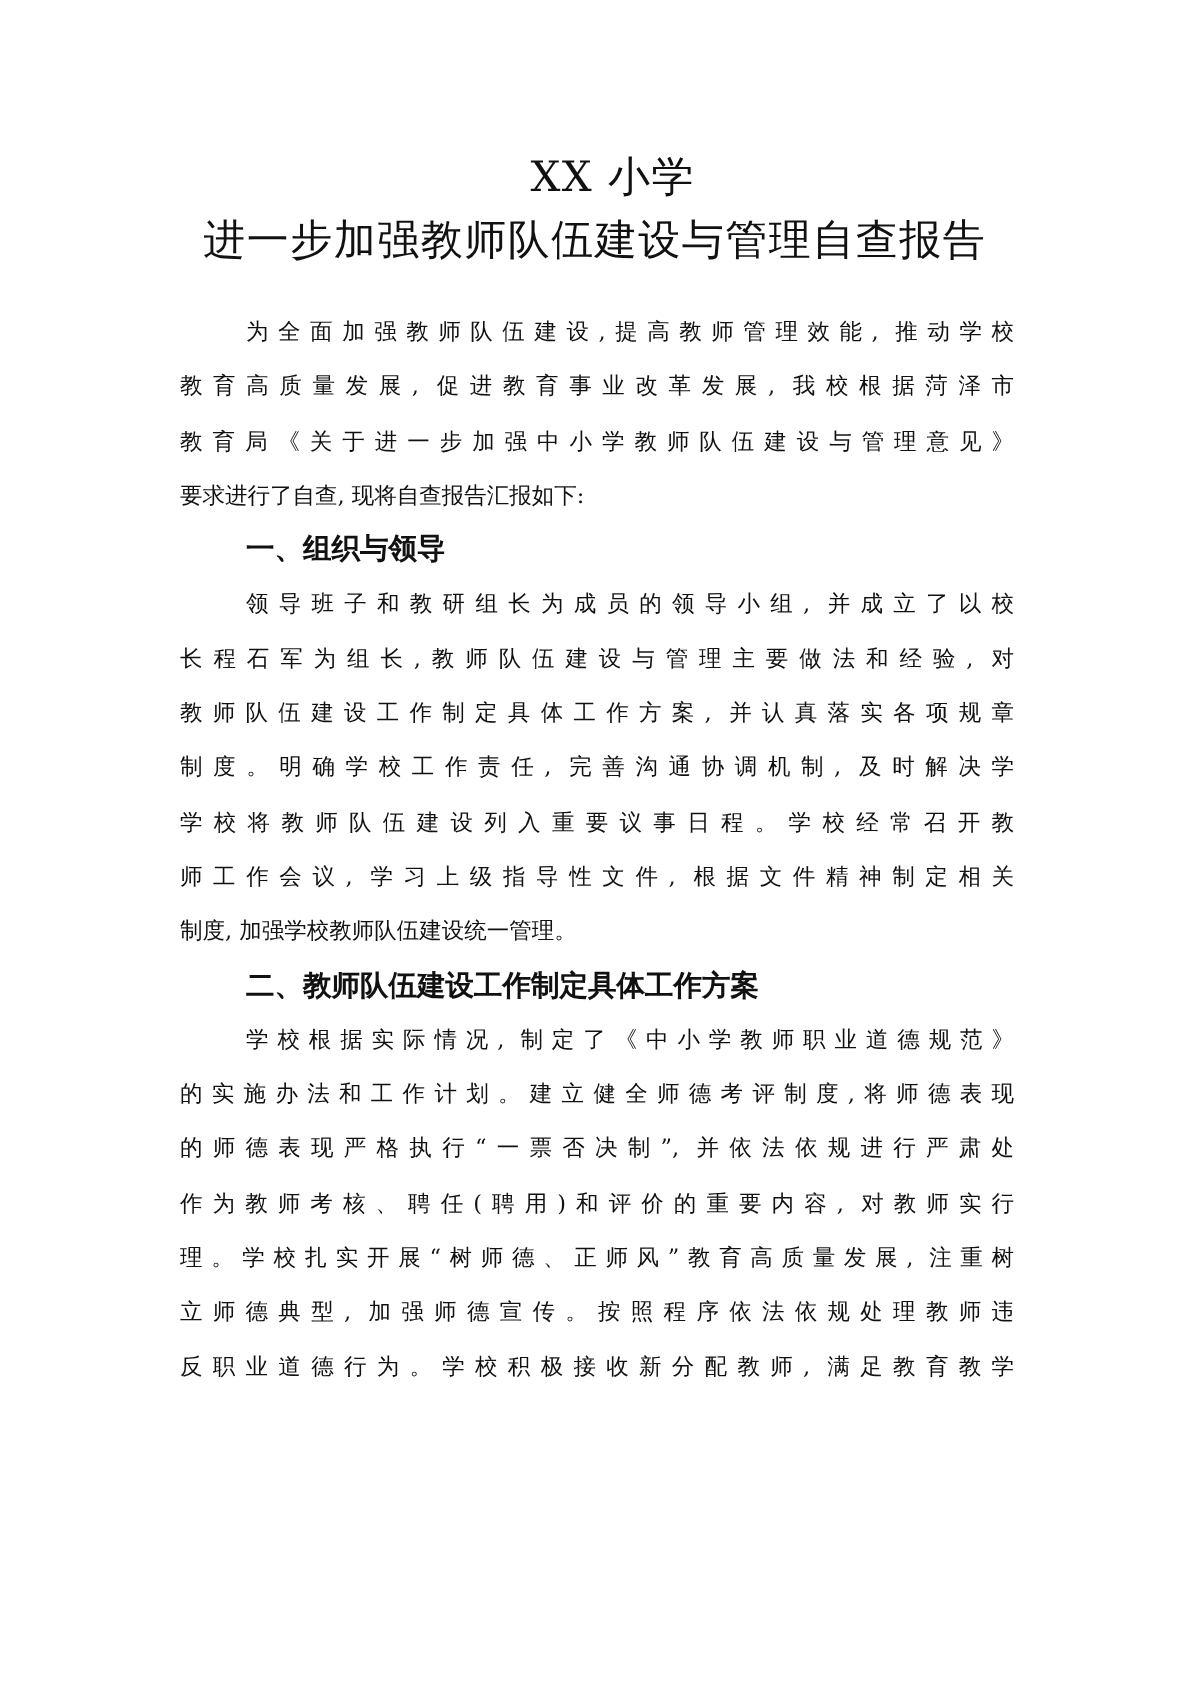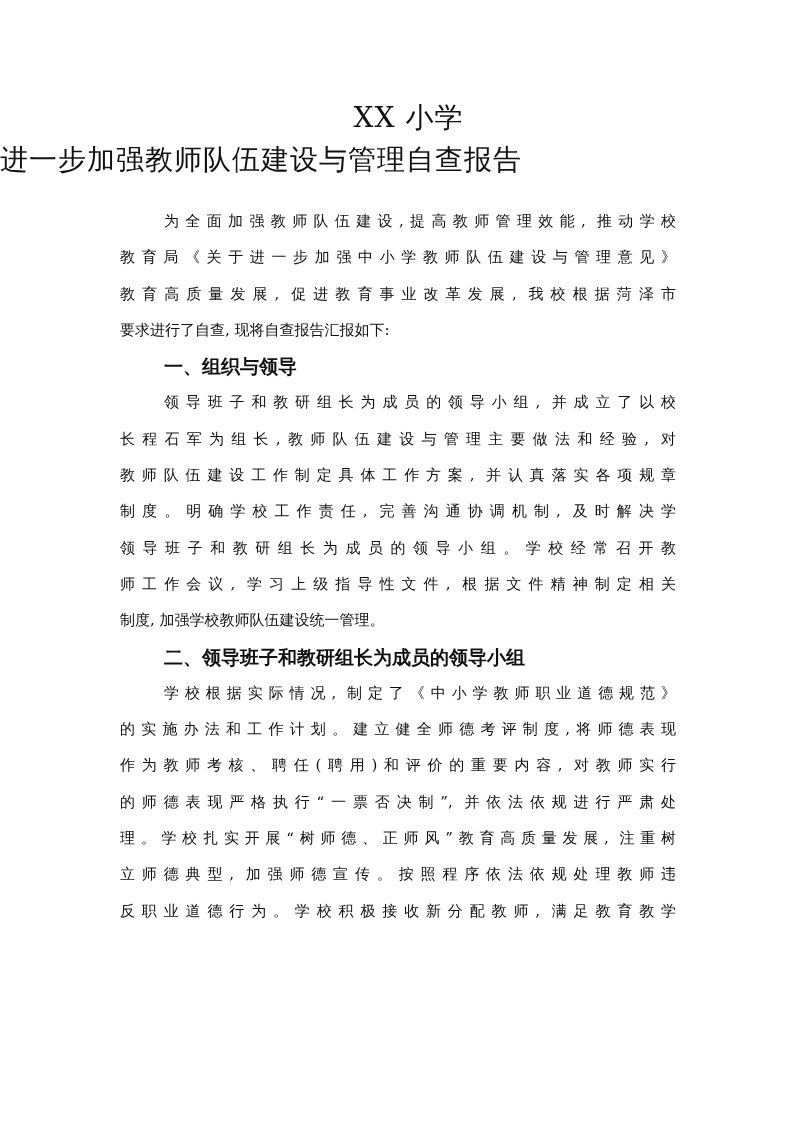--- a/index.html
+++ b/index.html
@@ -1,55 +1,55 @@
 <!DOCTYPE html>
 <html><head>
 <meta charset="utf-8">
 <style>
   html, body { margin: 0; padding: 0; background: #ffffff; }
   body { width: 793px; height: 1122px; position: relative; overflow: hidden;
          font-family: "DejaVu Serif", "Liberation Serif", serif; color: #111; }
   .page { position: absolute; left: 0; top: 0; width: 793px; height: 1122px; }
   .title1 { position: absolute; top: 100px; left: 0; width: 793px; text-align: center;
             font-size: 28px; line-height: 36px; letter-spacing: 1px; padding-left: 12px; }
-  .title2 { position: absolute; top: 140px; left: 0; width: 793px; 
+  .title2 { position: absolute; top: 140px; left: 0; width: 793px; text-align: center;
             font-size: 28px; line-height: 40px; letter-spacing: 1px; }
   .body { position: absolute; top: 203px; left: 120px; width: 556px; }
   .line { height: 36.3px; line-height: 36.3px; font-size: 15px; white-space: nowrap;
           text-align: justify; text-align-last: justify; letter-spacing: 0; }
   .line.last { text-align-last: left; }
   .line.indent { padding-left: 44px; }
   .heading { height: 36.3px; line-height: 36.3px; font-size: 19px; font-weight: bold;
              padding-left: 44px; font-family: "DejaVu Sans", "Liberation Sans", sans-serif;
              white-space: nowrap; }
 </style>
 </head>
 <body>
 
 <div class="page">
   <div class="title1">XX 小学</div>
   <div class="title2">进一步加强教师队伍建设与管理自查报告</div>
 
   <div class="body">
     <div class="line indent">为全面加强教师队伍建设,提高教师管理效能, 推动学校</div>
+    <div class="line">教育高质量发展, 促进教育事业改革发展, 我校根据菏泽市</div>
     <div class="line">教育局《关于进一步加强中小学教师队伍建设与管理意见》</div>
-    <div class="line">教育高质量发展, 促进教育事业改革发展, 我校根据菏泽市</div>
     <div class="line last">要求进行了自查, 现将自查报告汇报如下:</div>
 
     <div class="heading">一、组织与领导</div>
     <div class="line indent">领导班子和教研组长为成员的领导小组, 并成立了以校</div>
     <div class="line">长程石军为组长,教师队伍建设与管理主要做法和经验, 对</div>
     <div class="line">教师队伍建设工作制定具体工作方案, 并认真落实各项规章</div>
     <div class="line">制度。明确学校工作责任, 完善沟通协调机制, 及时解决学</div>
-    <div class="line">领导班子和教研组长为成员的领导小组。学校经常召开教</div>
+    <div class="line">学校将教师队伍建设列入重要议事日程。学校经常召开教</div>
     <div class="line">师工作会议, 学习上级指导性文件, 根据文件精神制定相关</div>
     <div class="line last">制度, 加强学校教师队伍建设统一管理。</div>
 
-    <div class="heading">二、领导班子和教研组长为成员的领导小组</div>
+    <div class="heading">二、教师队伍建设工作制定具体工作方案</div>
     <div class="line indent">学校根据实际情况, 制定了《中小学教师职业道德规范》</div>
     <div class="line">的实施办法和工作计划。建立健全师德考评制度,将师德表现</div>
+    <div class="line">的师德表现严格执行“一票否决制”, 并依法依规进行严肃处</div>
     <div class="line">作为教师考核、聘任(聘用)和评价的重要内容, 对教师实行</div>
-    <div class="line">的师德表现严格执行“一票否决制”, 并依法依规进行严肃处</div>
     <div class="line">理。学校扎实开展“树师德、正师风”教育高质量发展, 注重树</div>
     <div class="line">立师德典型, 加强师德宣传。按照程序依法依规处理教师违</div>
     <div class="line">反职业道德行为。学校积极接收新分配教师, 满足教育教学</div>
   </div>
 </div>
 
 </body></html>

